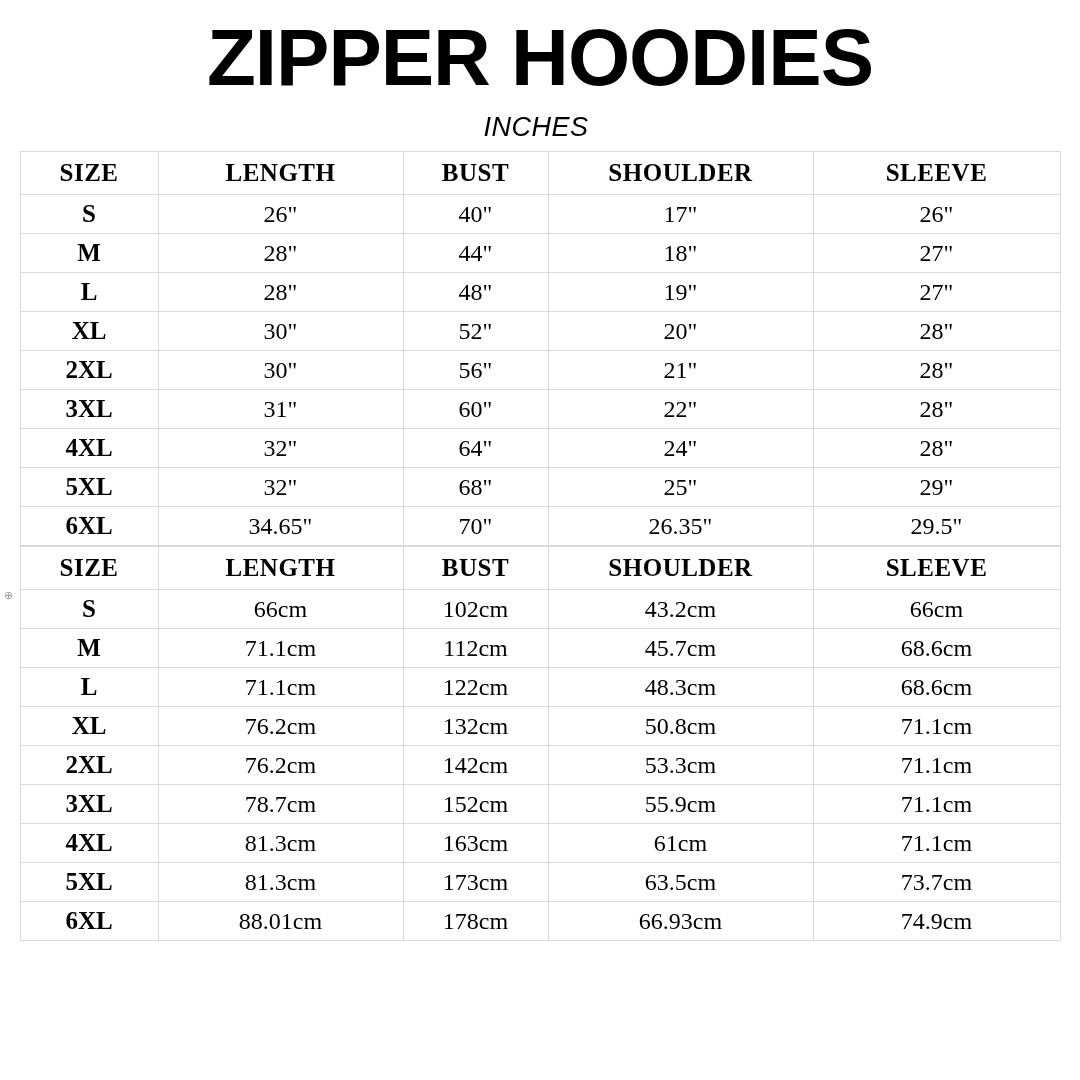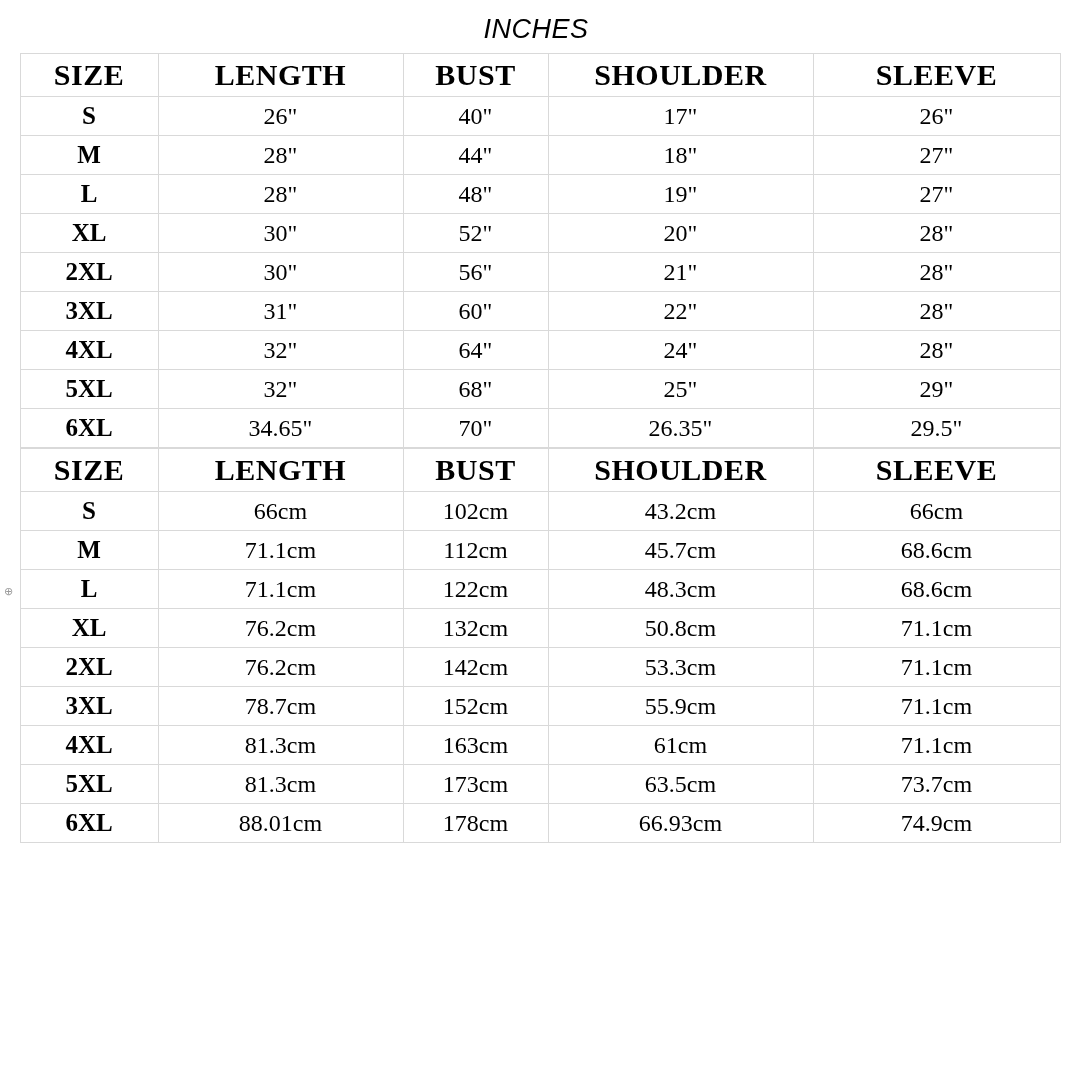--- a/index.html
+++ b/index.html
@@ -51,21 +51,21 @@
     border: 1px solid #d9d9d9;
     text-align: center;
     font-family: "Liberation Serif", serif;
     height: 38px;
     padding: 0;
     overflow: hidden;
     white-space: nowrap;
   }
   table.size-table th {
     font-weight: bold;
-    font-size: 30px;
+    font-size: 25px;
     letter-spacing: 0.5px;
     height: 42px;
   }
   table.size-table td {
     font-size: 24px;
   }
   table.size-table td.size-cell {
     font-weight: bold;
     font-size: 25px;
   }
@@ -82,20 +82,21 @@
     line-height: 1;
     font-family: "Liberation Sans", sans-serif;
   }
   .marker-left { left: 4px; top: 572px; }
 </style>
 </head>
 <body>
 
 <div class="page">
 
+  <h1 class="title">ZIPPER HOODIES</h1>
 
   <div class="unit-label">INCHES</div>
 
   <table class="size-table">
     <colgroup>
       <col class="c-size">
         <col class="c-length">
         <col class="c-bust">
         <col class="c-shoulder">
         <col class="c-sleeve">

